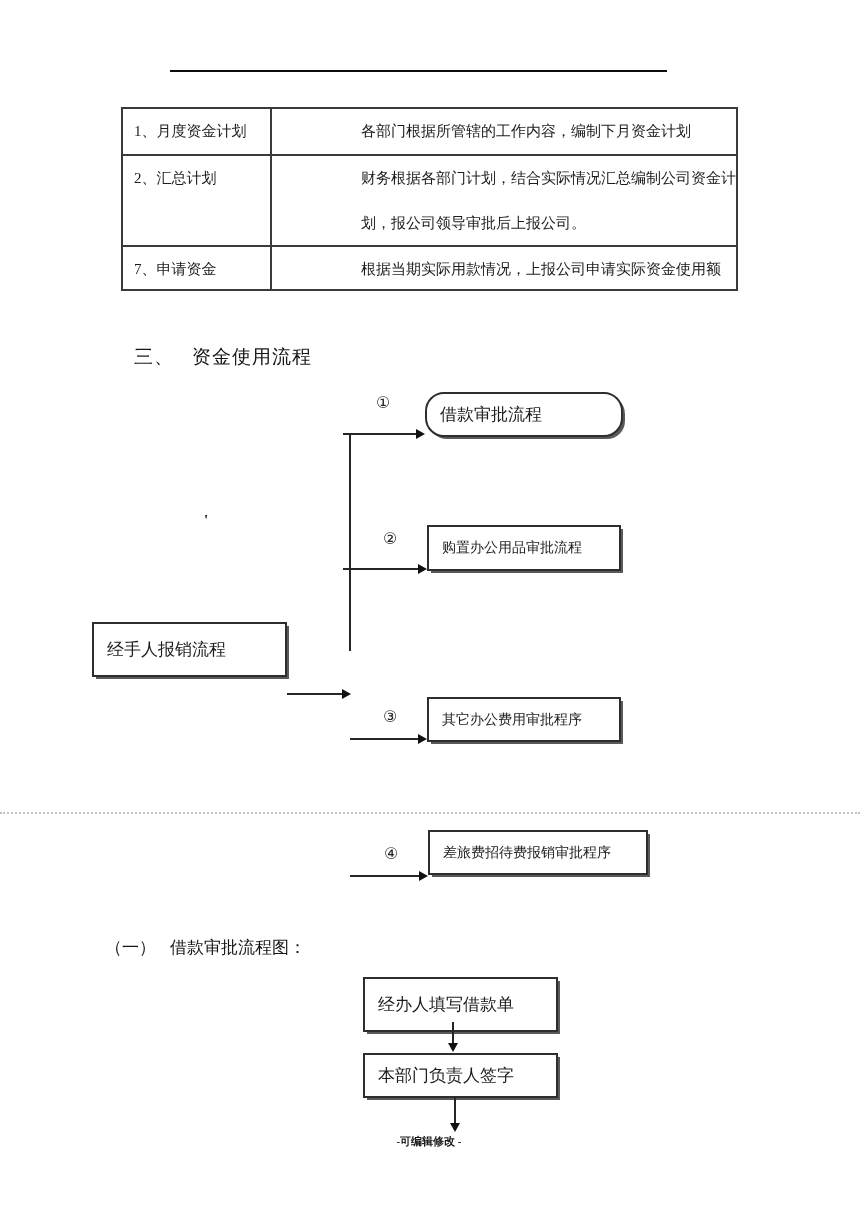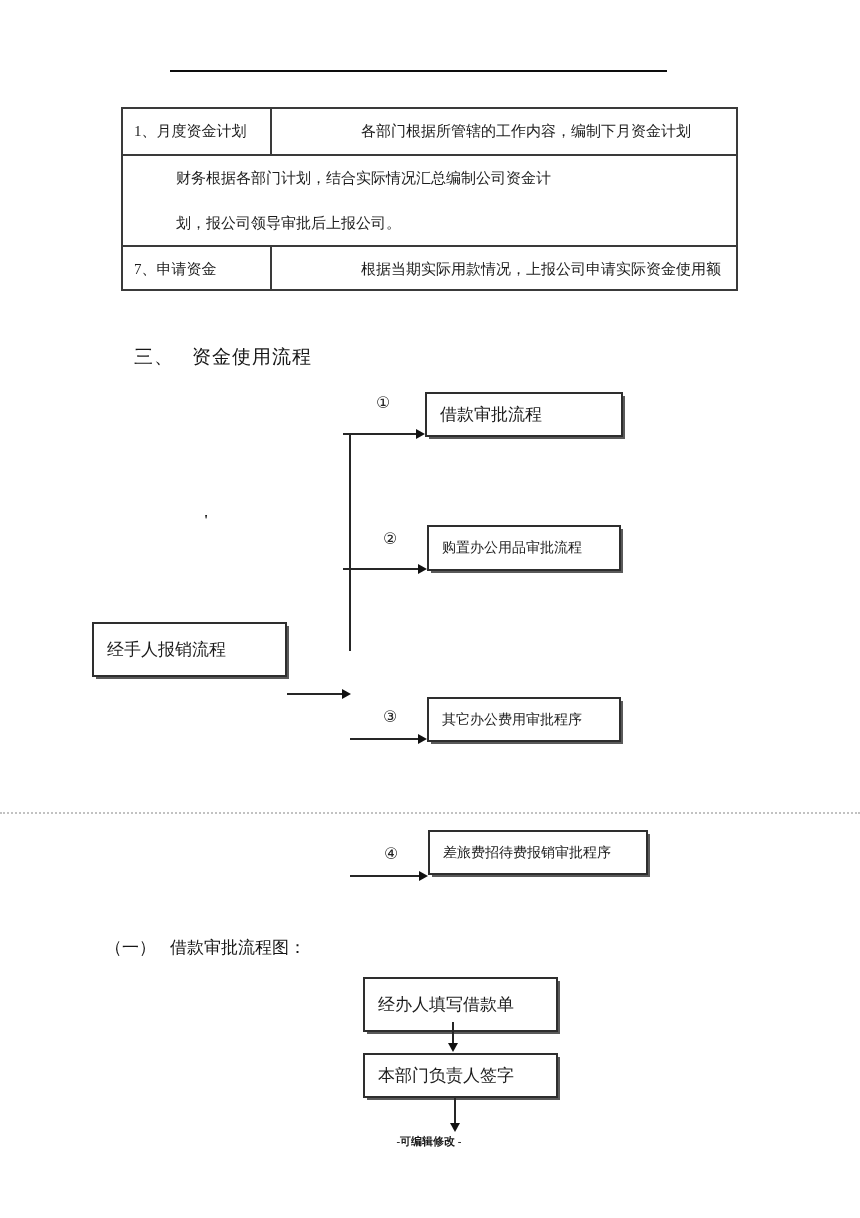--- a/index.html
+++ b/index.html
@@ -77,21 +77,21 @@
     position: absolute;
     border: 2px solid #2e2e2e;
     background: #ffffff;
     box-sizing: border-box;
     display: flex;
     align-items: center;
     box-shadow: 3px 3px 0 -1px #5a5a5a;
   }
   .fbox .txt { padding-left: 13px; white-space: nowrap; }
 
-  .box-b1 { left: 425px; top: 392px; width: 198px; height: 45px; font-size: 17px; }
+  .box-b1 { left: 425px; top: 392px; width: 198px; height: 45px; font-size: 17px; border-radius: 19px; }
   .box-b2 { left: 427px; top: 525px; width: 194px; height: 46px; font-size: 14px; }
   .box-left { left: 92px; top: 622px; width: 195px; height: 55px; font-size: 17px; }
   .box-b3 { left: 427px; top: 697px; width: 194px; height: 45px; font-size: 14px; }
   .box-b4 { left: 428px; top: 830px; width: 220px; height: 45px; font-size: 14px; }
   .box-s1 { left: 363px; top: 977px; width: 195px; height: 55px; font-size: 17px; }
   .box-s2 { left: 363px; top: 1053px; width: 195px; height: 45px; font-size: 17px; }
 
   
   .marker {
     position: absolute;
@@ -184,20 +184,21 @@
   <div class="topline"></div>
 
   <div class="tbl">
     <div class="tbl-row row-h1">
       <div class="cell-label">1、月度资金计划</div>
       <div class="cell-desc">
         <div>各部门根据所管辖的工作内容，编制下月资金计划</div>
       </div>
     </div>
     <div class="tbl-row row-h2">
+      <div class="cell-label">2、汇总计划</div>
       <div class="cell-desc">
         <div>财务根据各部门计划，结合实际情况汇总编制公司资金计</div>
         <div>划，报公司领导审批后上报公司。</div>
       </div>
     </div>
     <div class="tbl-row row-h3">
       <div class="cell-label">7、申请资金</div>
       <div class="cell-desc">
         <div>根据当期实际用款情况，上报公司申请实际资金使用额</div>
       </div>

